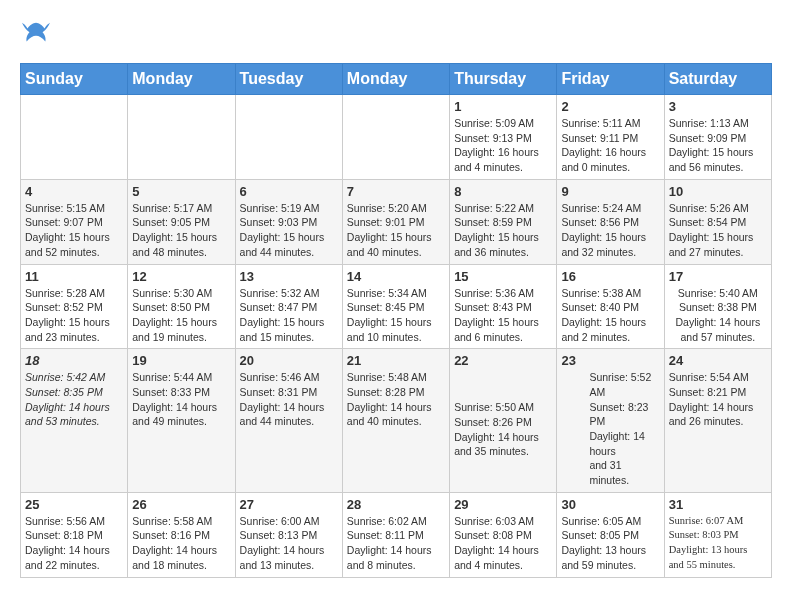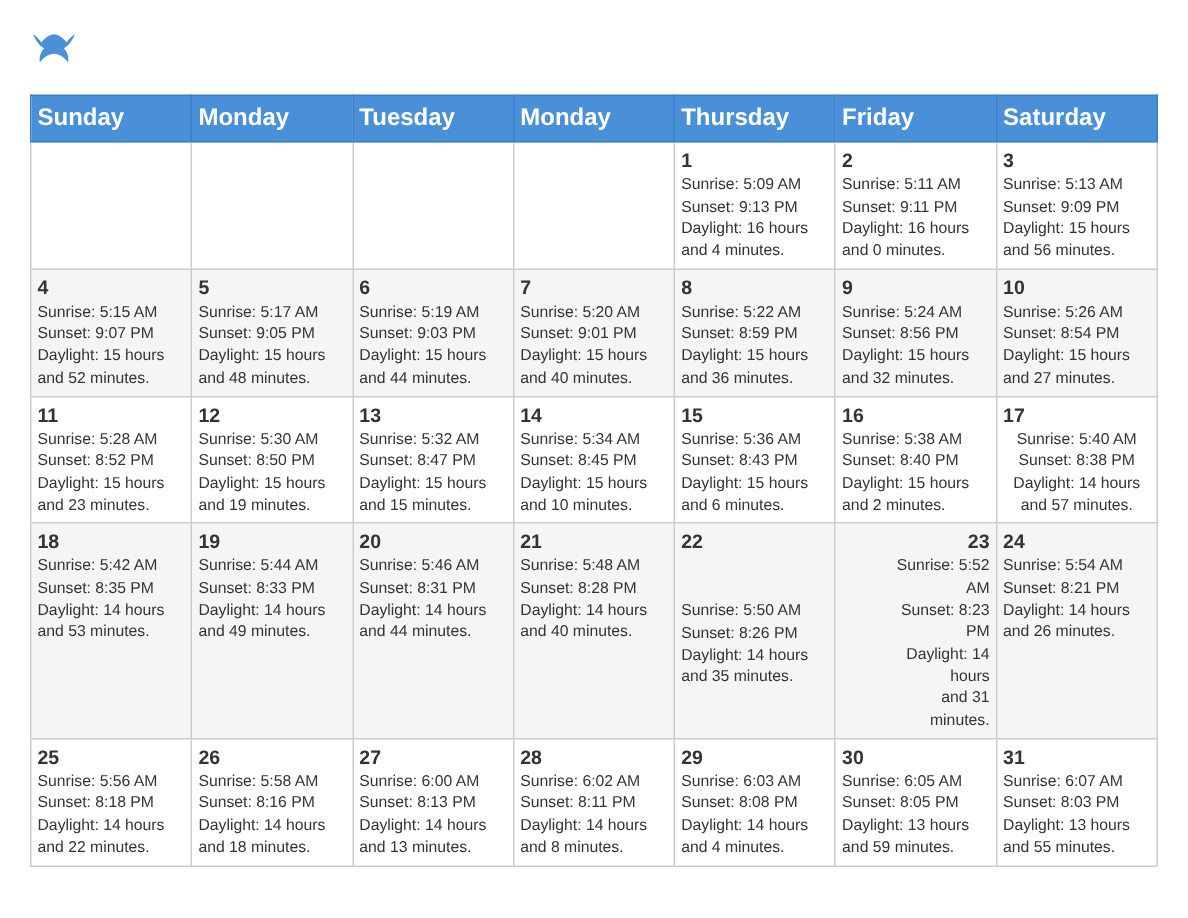--- a/index.html
+++ b/index.html
@@ -136,21 +136,21 @@
         </td>
         <td>
           <span class="day-number">2</span>
           <div class="day-info" style="white-space: pre-line;">Sunrise: 5:11 AM
 Sunset: 9:11 PM
 Daylight: 16 hours
 and 0 minutes.</div>
         </td>
         <td>
           <span class="day-number">3</span>
-          <div class="day-info" style="white-space: pre-line;">Sunrise: 5:13 AM
+          <div class="day-info" style="white-space: pre-line;">Sunrise: 1:13 AM
 Sunset: 9:09 PM
 Daylight: 15 hours
 and 56 minutes.</div>
         </td>
       </tr>
       <tr>
         <td style="background: rgb(245, 245, 245);">
           <span class="day-number">4</span>
           <div class="day-info" style="white-space: pre-line;">Sunrise: 5:15 AM
 Sunset: 9:07 PM
@@ -245,21 +245,21 @@
         </td>
         <td>
           <span class="day-number">17</span>
           <div class="day-info" style="white-space: pre-line; text-align: center;">Sunrise: 5:40 AM
 Sunset: 8:38 PM
 Daylight: 14 hours
 and 57 minutes.</div>
         </td>
       </tr>
       <tr>
-        <td style="background: rgb(245, 245, 245);">
+        <td style="background: rgb(245, 245, 245); font-style: italic;">
           <span class="day-number">18</span>
           <div class="day-info" style="white-space: pre-line;">Sunrise: 5:42 AM
 Sunset: 8:35 PM
 Daylight: 14 hours
 and 53 minutes.</div>
         </td>
         <td style="background: rgb(245, 245, 245);">
           <span class="day-number">19</span>
           <div class="day-info" style="white-space: pre-line;">Sunrise: 5:44 AM
 Sunset: 8:33 PM
@@ -280,21 +280,21 @@
 Daylight: 14 hours
 and 40 minutes.</div>
         </td>
         <td style="background: rgb(245, 245, 245);">
           <span class="day-number">22</span>
           <div class="day-info" style="white-space: pre-line; margin-top: 32px;">Sunrise: 5:50 AM
 Sunset: 8:26 PM
 Daylight: 14 hours
 and 35 minutes.</div>
         </td>
-        <td style="background: rgb(245, 245, 245); text-align: right;">
+        <td style="background: rgb(245, 245, 245);">
           <span class="day-number">23</span>
           <div class="day-info" style="white-space: pre-line; margin-left: 28px;">Sunrise: 5:52 AM
 Sunset: 8:23 PM
 Daylight: 14 hours
 and 31 minutes.</div>
         </td>
         <td style="background: rgb(245, 245, 245);">
           <span class="day-number">24</span>
           <div class="day-info" style="white-space: pre-line;">Sunrise: 5:54 AM
 Sunset: 8:21 PM
@@ -340,20 +340,20 @@
         </td>
         <td>
           <span class="day-number">30</span>
           <div class="day-info" style="white-space: pre-line;">Sunrise: 6:05 AM
 Sunset: 8:05 PM
 Daylight: 13 hours
 and 59 minutes.</div>
         </td>
         <td>
           <span class="day-number">31</span>
-          <div class="day-info" style="white-space: pre-line;">Sunrise: 6:07 AM
+          <div class="day-info" style="white-space: pre-line; font-family: Liberation Serif, serif;">Sunrise: 6:07 AM
 Sunset: 8:03 PM
 Daylight: 13 hours
 and 55 minutes.</div>
         </td>
       </tr>
     </tbody>
 </table>
 
 </body></html>

